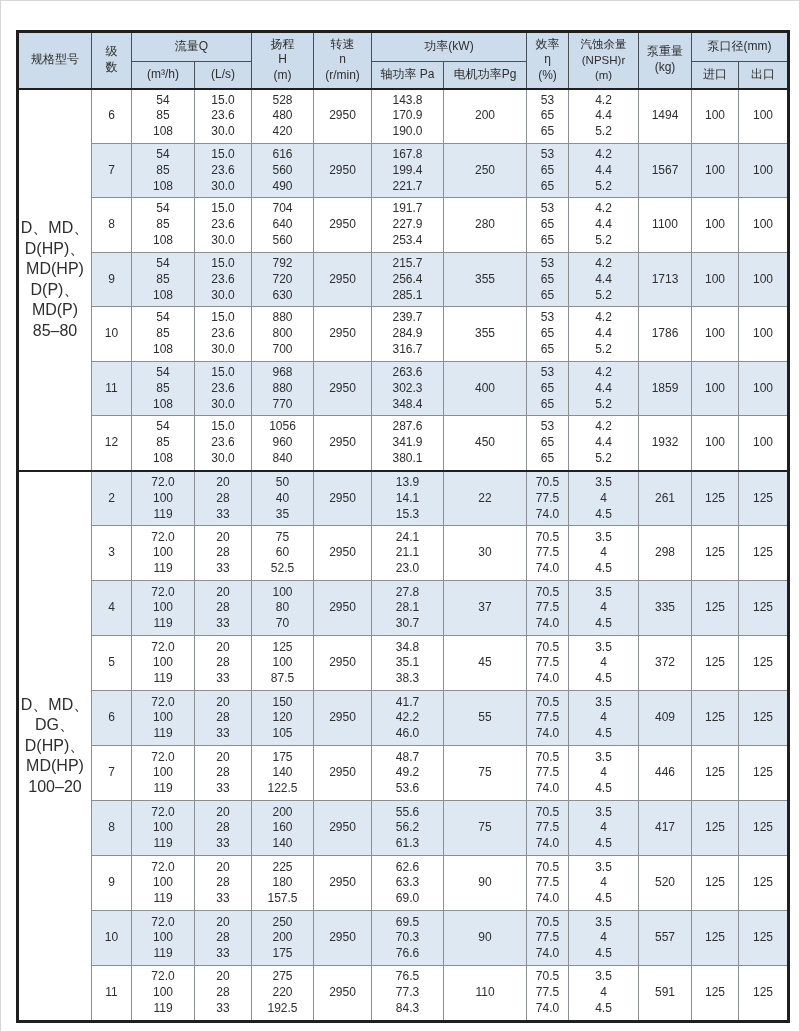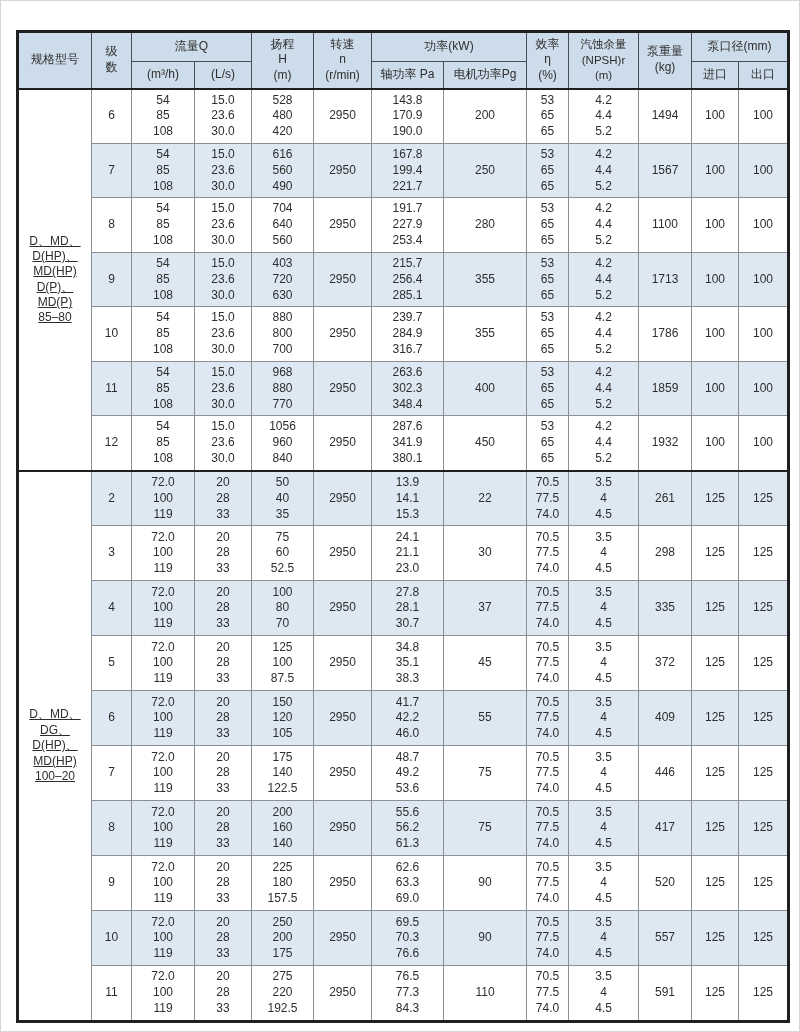--- a/index.html
+++ b/index.html
@@ -41,23 +41,22 @@
   }
   thead { border-bottom: 2px solid #1f1f1f; }
   tbody.group { border-top: 2px solid #1f1f1f; }
   tbody.g1 tr { height: 53px; }
   tbody.g2 tr { height: 55px; }
   thead tr.h1 { height: 30px; }
   thead tr.h2 { height: 27px; }
   tr.stripe td { background: #dde8f3; }
   td.model-cell {
     background: #ffffff !important;
-    font-size: 12px;
+    font-size: 16px;
     line-height: 1.28;
-    text-decoration: underline;
   }
   .model-code { }
   th.small { font-size: 11.5px; }
 </style>
 </head>
 <body>
 
 <div class="page">
   <table class="spec" id="spec-table">
     <colgroup>
@@ -192,21 +191,21 @@
           <td>100</td>
         </tr>
         <tr class="stripe">
           <td>9</td>
           <td>54
 85
 108</td>
           <td>15.0
 23.6
 30.0</td>
-          <td>403
+          <td>792
 720
 630</td>
           <td>2950</td>
           <td>215.7
 256.4
 285.1</td>
           <td>355</td>
           <td>53
 65
 65</td>

